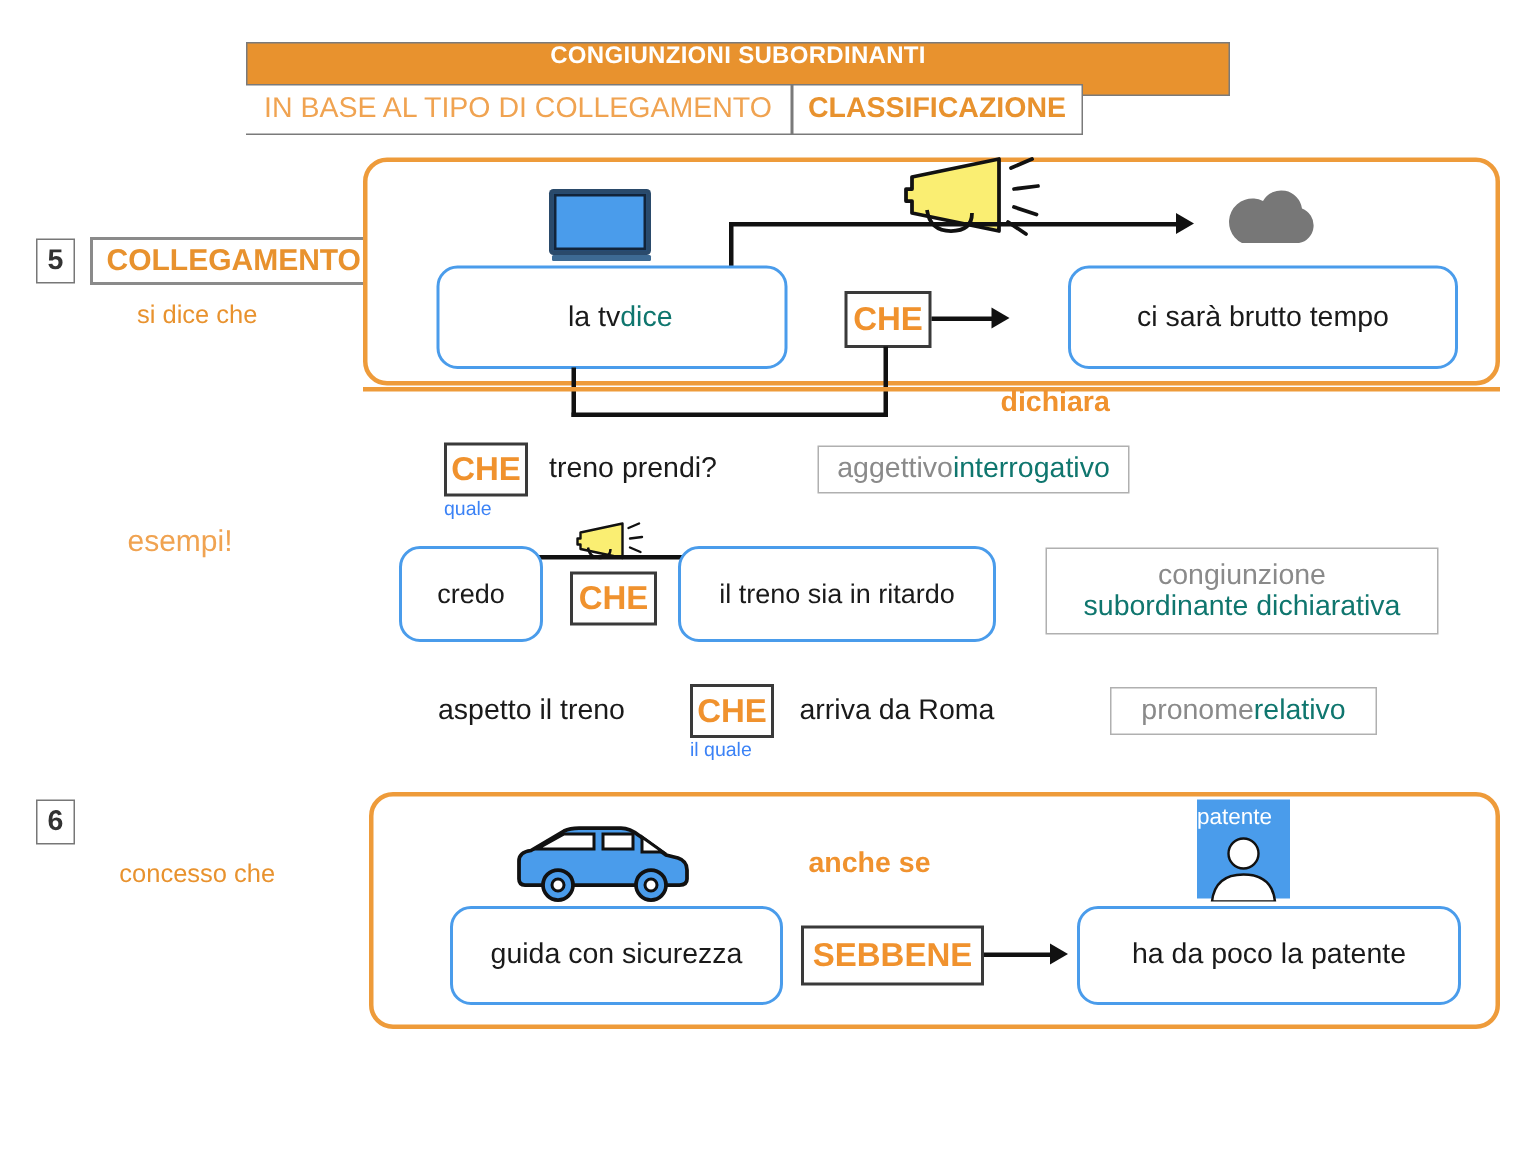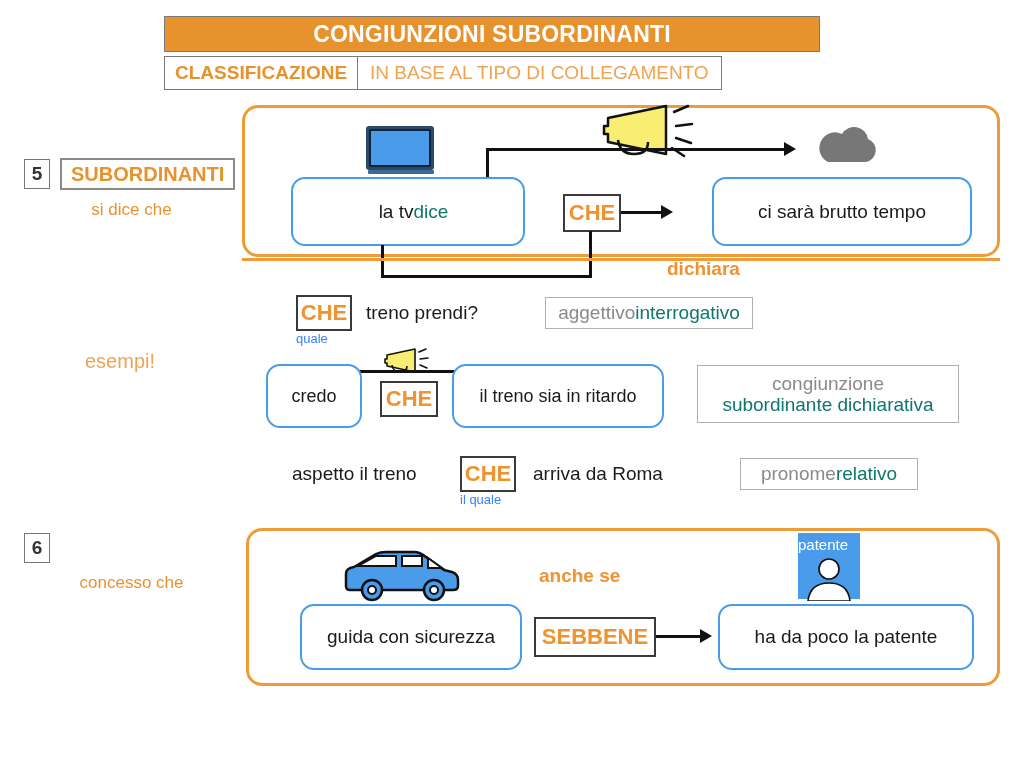--- a/index.html
+++ b/index.html
@@ -8,28 +8,28 @@
     width:1024px; height:768px;
     background:#ffffff;
     font-family:"Liberation Sans", sans-serif;
     position:relative;
     overflow:hidden;
   }
   .abs { position:absolute; }
 
   
   #banner {
-    left:164px; top:16px; width:656px; height:36px;
+    left:164px; top:28px; width:656px; height:36px;
     background:#E8922E;
     border:1px solid #7a7a7a;
     color:#ffffff;
     font-weight:bold;
-    font-size:23px;
+    font-size:16px;
     letter-spacing:.2px;
-    display:flex; align-items:center; justify-content:center;
+    display:flex; justify-content:center;
   }
   #classif-row { left:164px; top:56px; height:34px; display:flex; }
   #classif-box {
     border:1px solid #7a7a7a;
     background:#ffffff;
     color:#E8922E;
     font-weight:bold;
     font-size:19px;
     padding:0 10px;
     display:flex; align-items:center; justify-content:center;
@@ -134,28 +134,28 @@
   .tv-screen { background:#4A9CEB; border:2px solid #12243a; }
 </style>
 </head>
 <body>
 
 <div class="abs" id="banner">
   <span>CONGIUNZIONI SUBORDINANTI</span>
 </div>
 
 <div class="abs" id="classif-row">
+  <div id="classif-desc">IN BASE AL TIPO DI COLLEGAMENTO</div>
   <div id="classif-box">CLASSIFICAZIONE</div>
-  <div id="classif-desc">IN BASE AL TIPO DI COLLEGAMENTO</div>
 </div>
 
 <div class="abs" style="left:24px; top:158px;">
   <div style="display:flex; align-items:center; gap:10px;">
     <div class="num-box">5</div>
-    <div class="cat-box">SUBORDINANTI</div>
+    <div class="cat-box">COLLEGAMENTO</div>
   </div>
   <div class="cat-sub" style="margin-top:10px; width:215px;">si dice che</div>
 </div>
 
 <div class="abs group" style="left:242px; top:105px; width:758px; height:152px;"></div>
 
 <div class="abs" style="left:366px; top:126px;">
   <div class="tv-outer" style="width:68px; height:44px;">
     <div class="tv-screen" style="width:100%; height:100%;"></div>
   </div>

